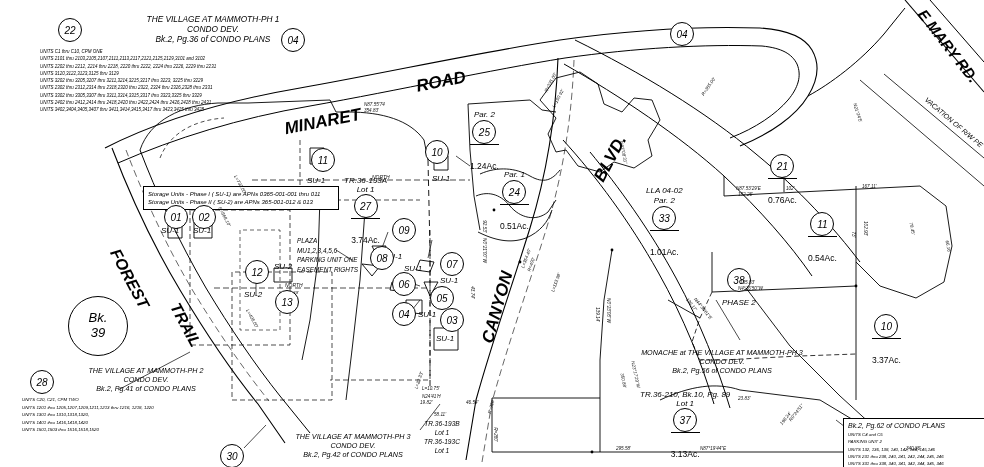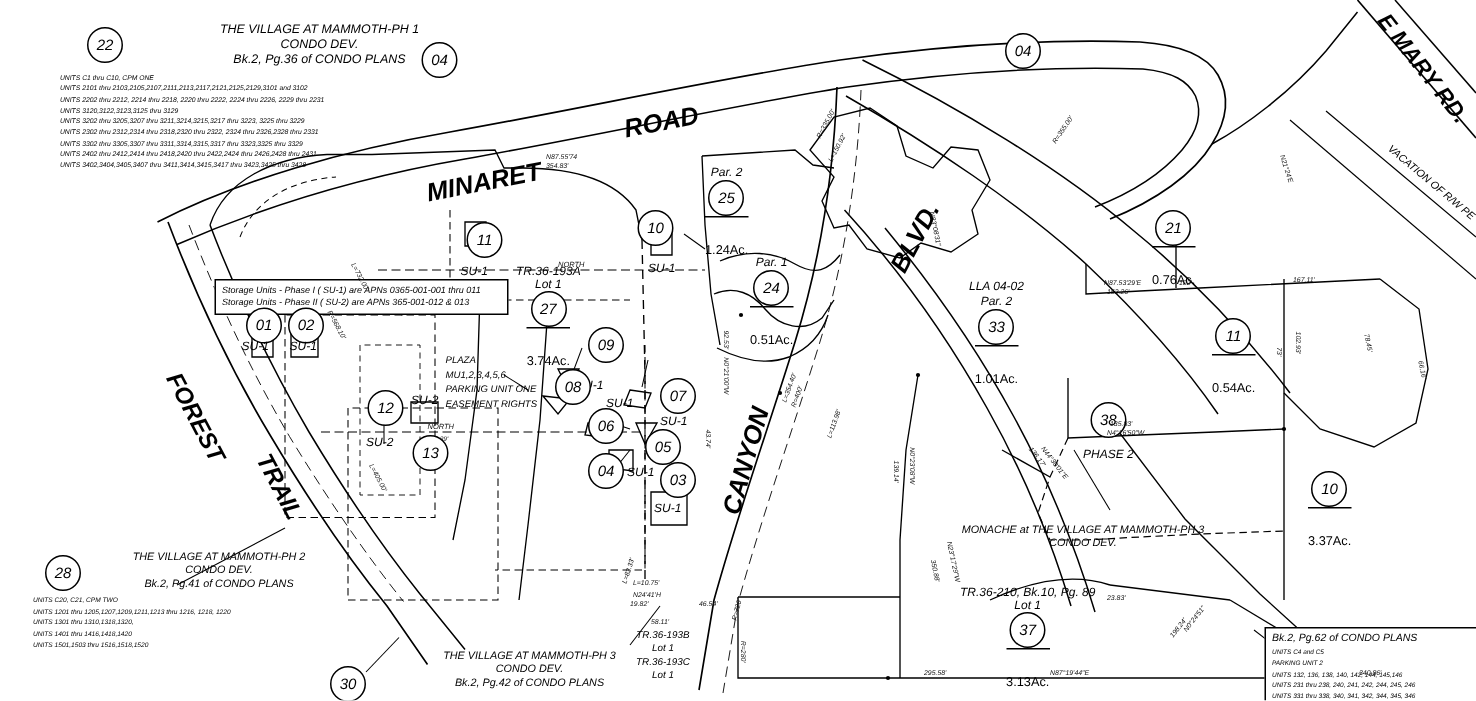--- a/index.html
+++ b/index.html
@@ -151,20 +151,24 @@
 
   <div class="road" style="left:284px;top:112px;font-size:17px;transform:rotate(-11deg);">MINARET</div>
   <div class="road" style="left:416px;top:72px;font-size:17px;transform:rotate(-11deg);">ROAD</div>
   <div class="road" style="left:478px;top:340px;font-size:17px;transform:rotate(-74deg);transform-origin:left top;">CANYON</div>
   <div class="road" style="left:590px;top:176px;font-size:17px;transform:rotate(-62deg);transform-origin:left top;">BLVD.</div>
   <div class="road" style="left:122px;top:246px;font-size:16px;transform:rotate(62deg);transform-origin:left top;">FOREST</div>
   <div class="road" style="left:182px;top:300px;font-size:16px;transform:rotate(62deg);transform-origin:left top;">TRAIL</div>
   <div class="road" style="left:928px;top:6px;font-size:15px;transform:rotate(52deg);transform-origin:left top;">E MARY RD.</div>
   <div class="road" style="left:928px;top:96px;font-size:7px;font-weight:normal;transform:rotate(40deg);transform-origin:left top;">VACATION OF R/W PE</div>
 
+  <div class="bk39" style="left:68px;top:296px;">
+    <span>Bk.</span>
+    <span>39</span>
+  </div>
 
   <div class="txt-blk" style="left:40px;top:14px;width:300px;">
     <div class="hd" style="font-size:8.3px;margin-left:46px;">THE VILLAGE AT MAMMOTH-PH 1</div>
     <div class="hd" style="font-size:8.3px;margin-left:46px;">CONDO DEV.</div>
     <div class="hd" style="font-size:8.3px;margin-left:46px;">Bk.2, Pg.36 of CONDO PLANS</div>
     <div style="margin-top:4px;font-size:4.5px;line-height:1.62;">
       <div class="un">UNITS C1 thru C10, CPM ONE</div>
       <div class="un">UNITS 2101 thru 2103,2105,2107,2111,2113,2117,2121,2125,2129,3101 and 3102</div>
       <div class="un">UNITS 2202 thru 2212, 2214 thru 2218, 2220 thru 2222, 2224 thru 2226, 2229 thru 2231</div>
       <div class="un">UNITS 3120,3122,3123,3125 thru 3129</div>
@@ -200,20 +204,21 @@
     <div class="hd" style="font-size:7.2px;">CONDO DEV.</div>
     <div class="hd" style="font-size:7.2px;">Bk.2, Pg.42 of CONDO PLANS</div>
   </div>
   <div class="parcel" style="left:220px;top:444px;">
     <div class="circ">30</div>
   </div>
 
   <div class="txt-blk" style="left:598px;top:348px;width:248px;">
     <div class="hd" style="font-size:7.2px;">MONACHE at THE VILLAGE AT MAMMOTH-PH 3</div>
     <div class="hd" style="font-size:7.2px;">CONDO DEV.</div>
+    <div class="hd" style="font-size:7.2px;">Bk.2, Pg.56 of CONDO PLANS</div>
   </div>
 
   <div class="box-note" style="left:843px;top:418px;width:132px;">
     <div style="font-size:7px;font-style:italic;">Bk.2, Pg.62 of CONDO PLANS</div>
     <div style="margin-top:2px;font-size:4.3px;line-height:1.7;font-style:italic;">
       <div class="un">UNITS C4 and C5</div>
       <div class="un">PARKING UNIT 2</div>
       <div class="un">UNITS 132, 136, 138, 140, 142, 144, 145,146</div>
       <div class="un">UNITS 231 thru 238, 240, 241, 242, 244, 245, 246</div>
       <div class="un">UNITS 331 thru 338, 340, 341, 342, 344, 345, 346</div>
@@ -265,21 +270,21 @@
     <div class="circ">25</div>
     <div class="ac">1.24Ac.</div>
   </div>
 
   <div class="parcel" style="left:500px;top:170px;">
     <div class="par">Par. 1</div>
     <div class="circ">24</div>
     <div class="ac">0.51Ac.</div>
   </div>
 
-  <div class="parcel" style="left:768px;top:140px;">
+  <div class="parcel" style="left:768px;top:154px;">
     <div class="circ">21</div>
     <div class="ac">0.76Ac.</div>
   </div>
 
   <div class="parcel" style="left:646px;top:186px;">
     <div class="par">LLA 04-02</div>
     <div class="par">Par. 2</div>
     <div class="circ">33</div>
     <div class="ac">1.01Ac.</div>
   </div>

